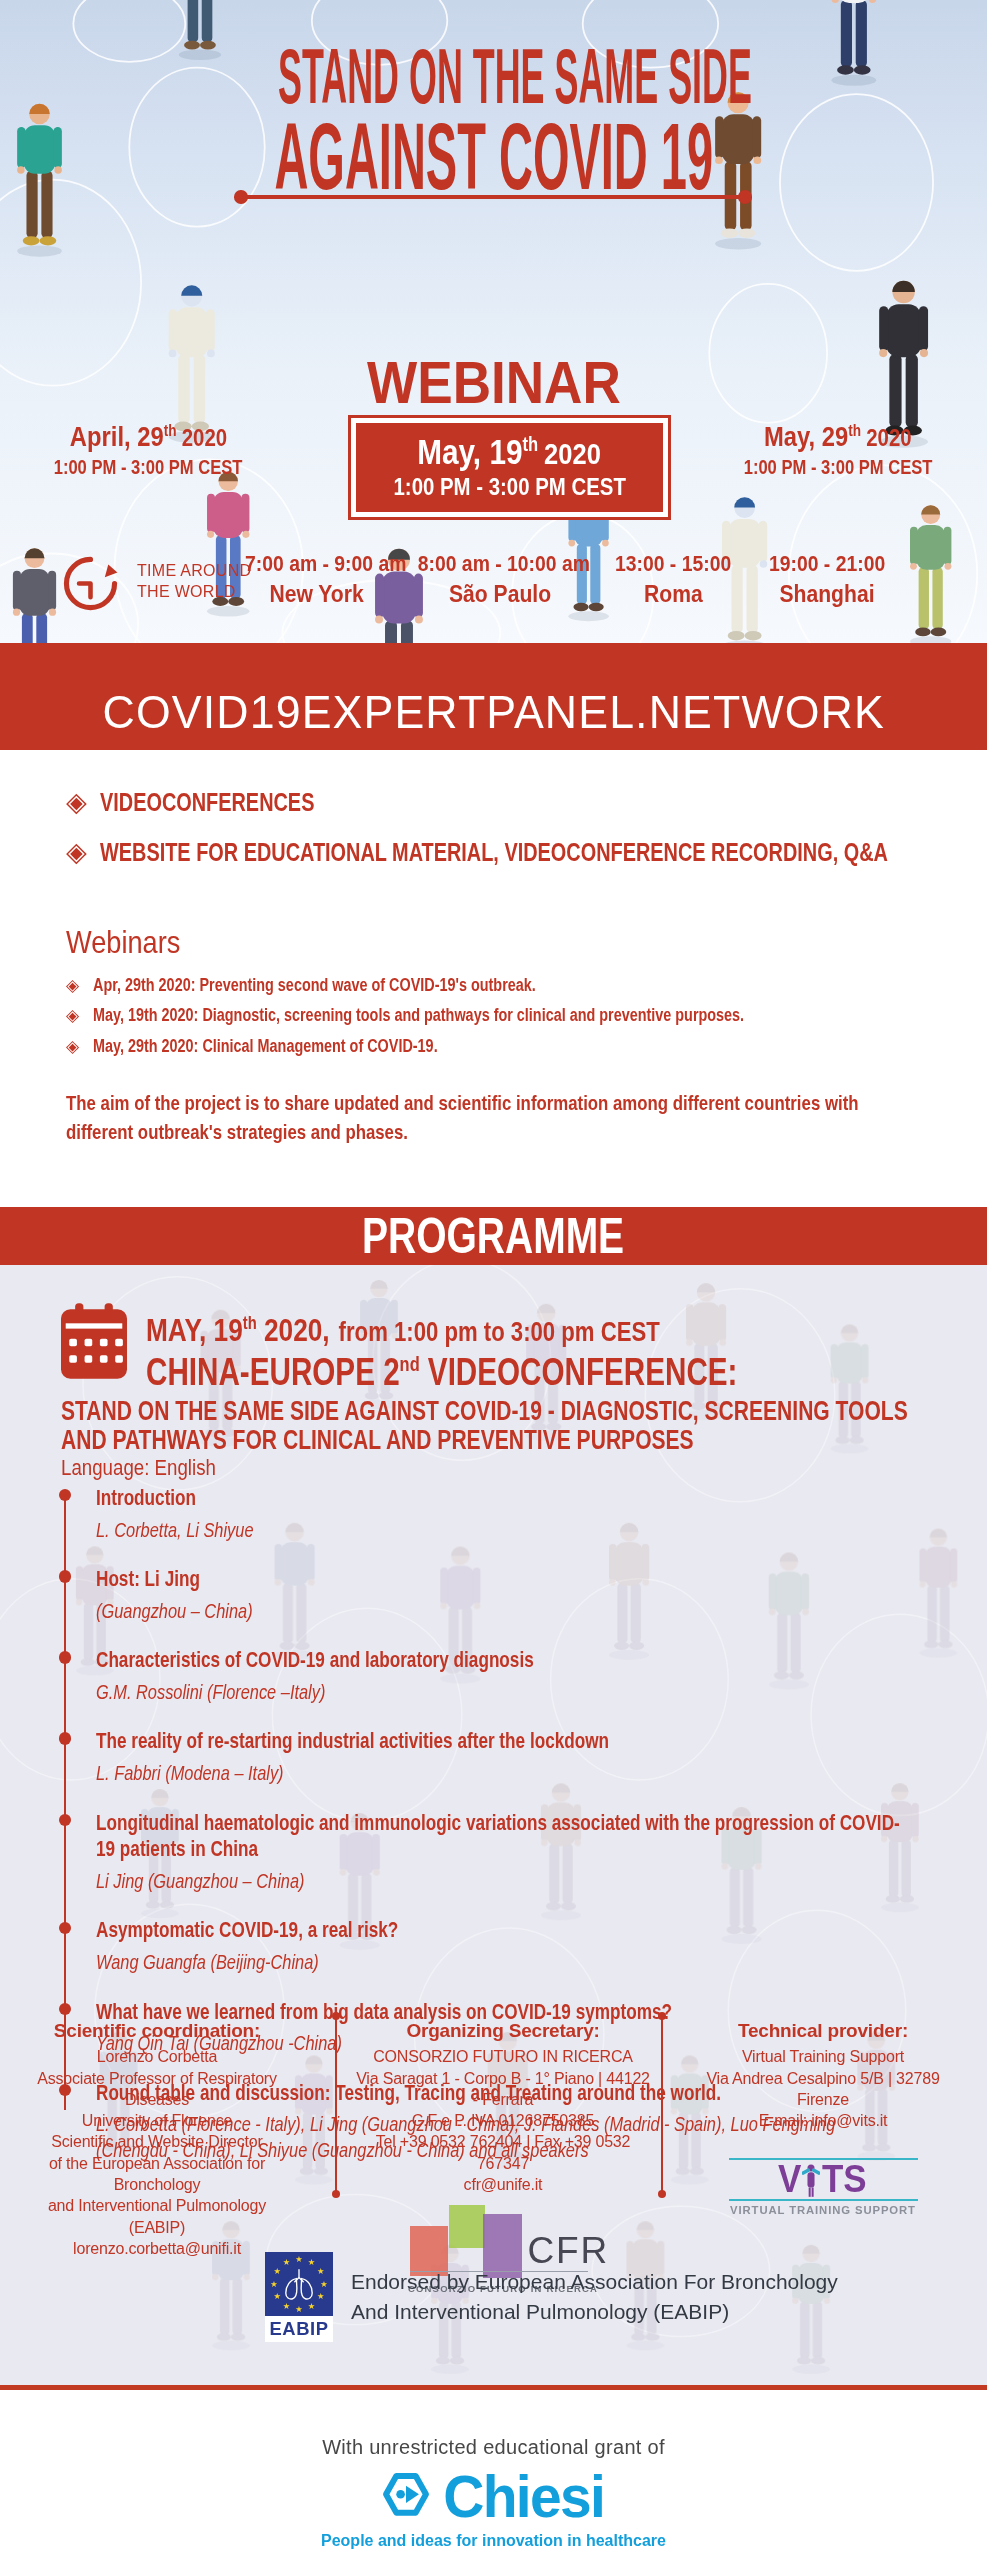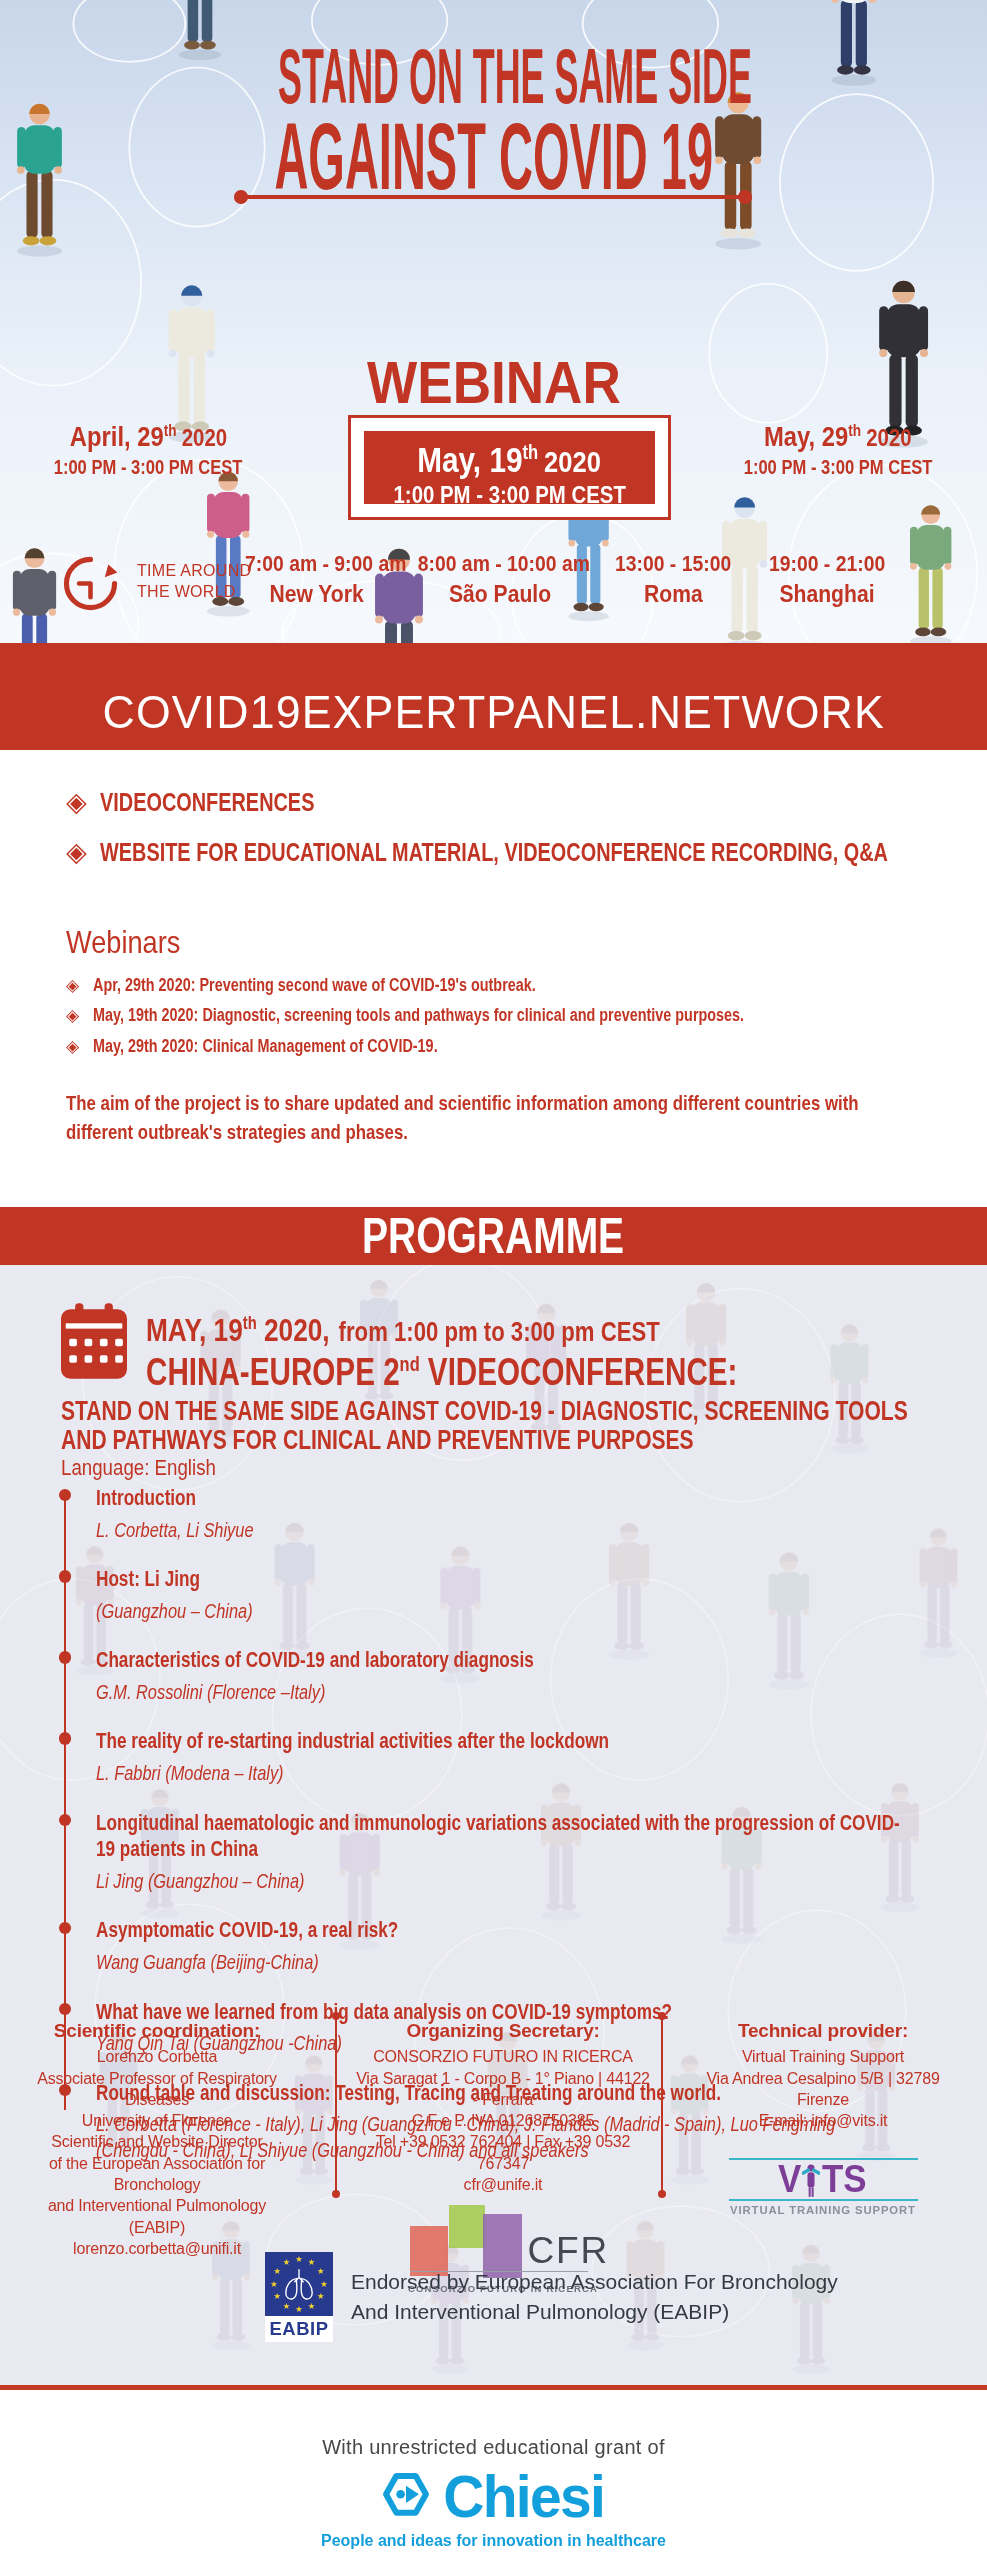--- a/index.html
+++ b/index.html
@@ -33,21 +33,21 @@
   .webinar{position:absolute;top:354px;left:0;width:100%;text-align:center;color:var(--red);
            font-size:59px;font-weight:bold;line-height:1;}
   .webinar .sqz{transform:scaleX(.9);}
 
   .dateblk{position:absolute;top:423px;text-align:center;color:var(--red);}
   .dateblk .dm{font-size:28px;font-weight:bold;line-height:1;}
   .dateblk .dm sup{font-size:16px;vertical-align:super;}
   .dateblk .dm .yr{font-size:24px;margin-left:6px;}
   .dateblk .dt{font-size:19.5px;font-weight:bold;margin-top:7px;line-height:1;}
   .datebox{position:absolute;left:348px;top:415px;width:323px;height:105px;border:3px solid var(--red);
-           background:#fff;padding:13px;}
+           background:#fff;padding:5px;}
   .datebox .inner{width:100%;height:100%;background:var(--red);color:#fff;text-align:center;}
   .datebox .dm{font-size:35px;font-weight:bold;line-height:1;display:block;padding-top:10.7px;}
   .datebox .dm sup{font-size:19.5px;vertical-align:super;}
   .datebox .dm .yr{font-size:30px;margin-left:7px;}
   .datebox .dt{font-size:24px;font-weight:bold;margin-top:6px;line-height:1;}
 
   .clock{position:absolute;left:59px;top:552px;}
   .taw{position:absolute;left:137px;top:561px;color:var(--red);font-size:16px;line-height:1.3;letter-spacing:0.3px;}
   .zone{position:absolute;top:553px;text-align:center;color:var(--red);}
   .zone .zt{font-size:22px;font-weight:bold;line-height:1;}

